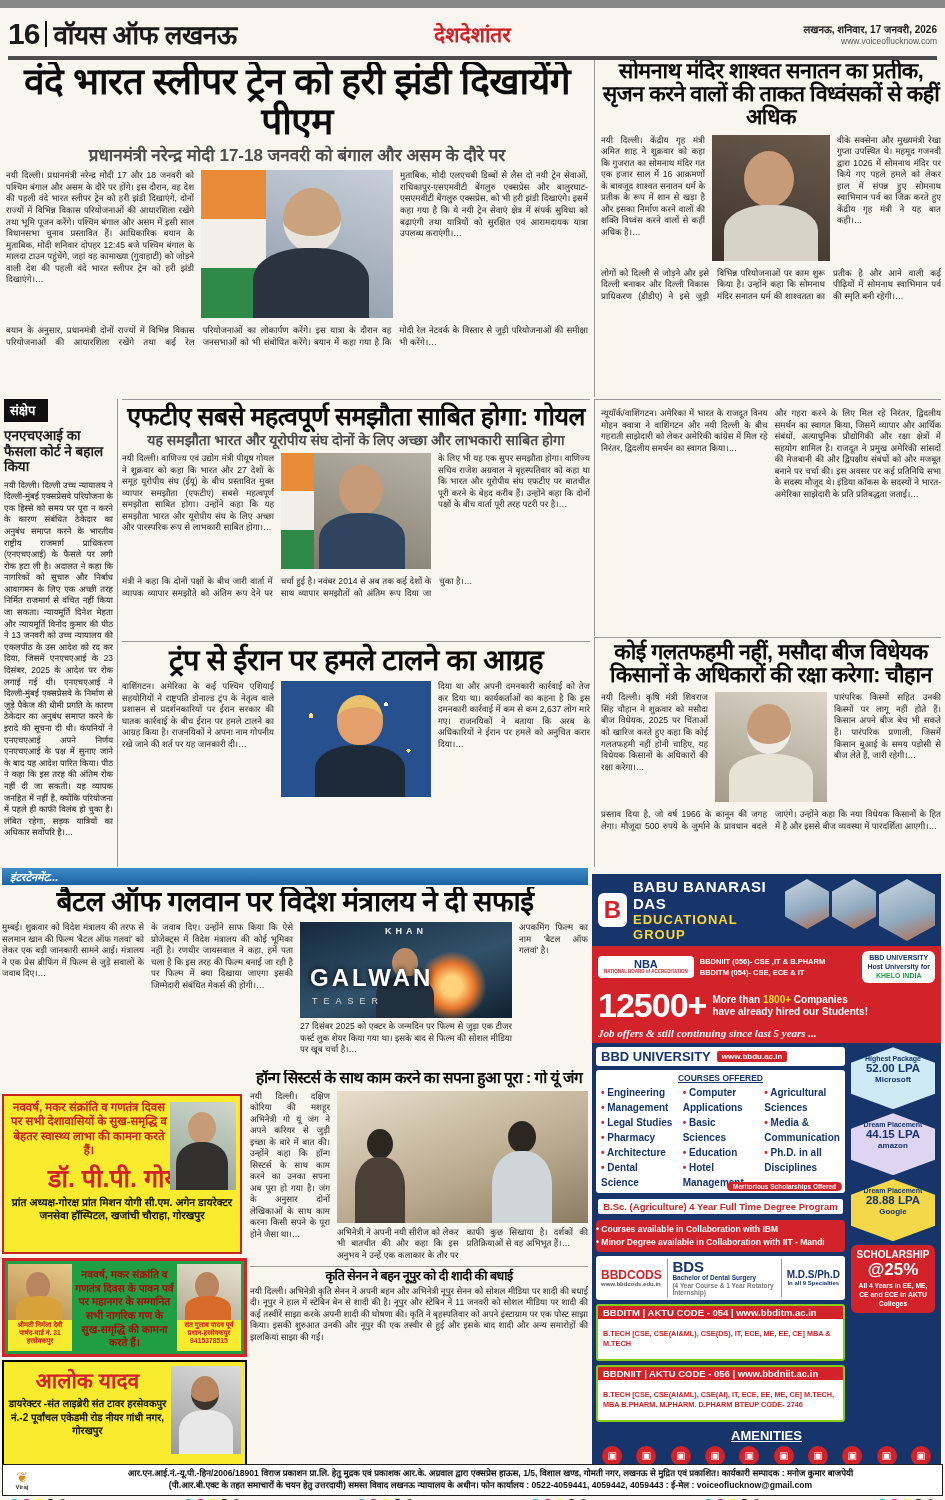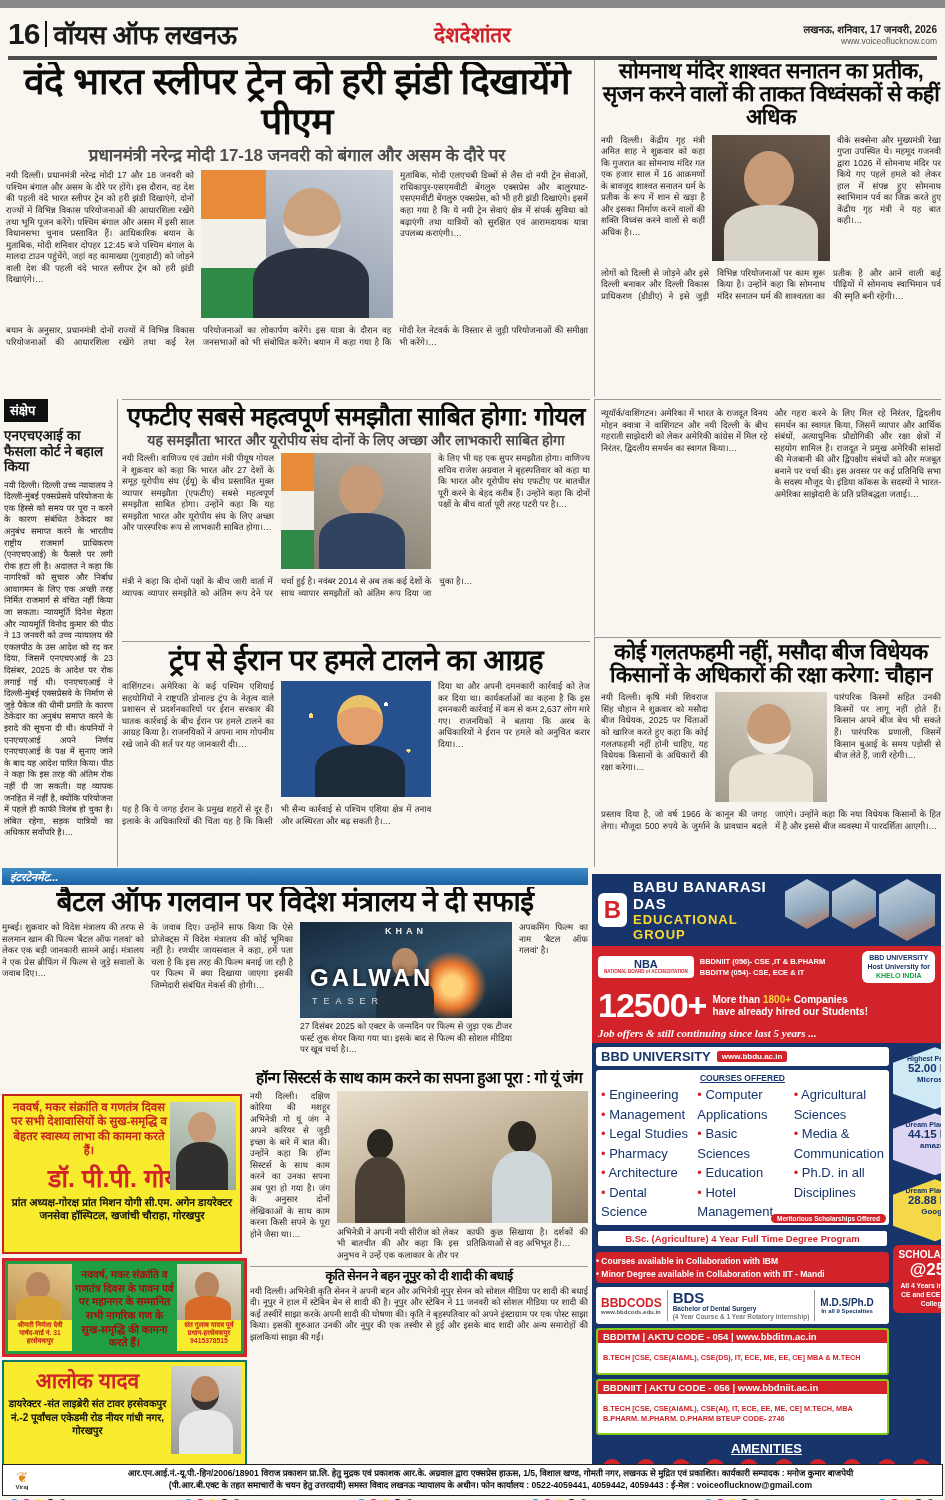--- a/index.html
+++ b/index.html
@@ -59,21 +59,21 @@
   .ad-goyal .nm { color:#d2232a; font-weight:800; font-size:25px; text-align:center; margin:2px 0; }
   .ad-goyal .dt { color:#111; font-weight:700; font-size:10.5px; text-align:center; line-height:1.3; }
   .ad-goyal .ph { position:absolute; right:4px; top:6px; width:66px; height:88px; }
 
   .ad-greet { position:absolute; left:2px; top:1250px; width:245px; height:99px; background:#1f9e44; border:3px solid #d2232a; display:flex; gap:3px; padding:3px; }
   .ad-greet .side { width:64px; display:flex; flex-direction:column; }
   .ad-greet .side .photo { height:56px; }
   .ad-greet .cap { background:#f9ec2f; color:#c8241f; font-weight:700; font-size:6.8px; text-align:center; line-height:1.2; padding:1px; flex:1; }
   .ad-greet .mid { flex:1; color:#a80d0d; font-weight:800; font-size:10.5px; text-align:center; line-height:1.3; padding-top:4px; }
 
-  .ad-alok { position:absolute; left:2px; top:1352px; width:245px; height:120px; background:#f9ec2f; border:2px solid #0f766e; display:flex; padding:4px; gap:4px; }
+  .ad-alok { position:absolute; left:2px; top:1352px; width:245px; height:120px; background:#f9ec2f; border:2px solid #000000; display:flex; padding:4px; gap:4px; }
   .ad-alok .nm { color:#d2232a; font-weight:800; font-size:21px; text-align:center; }
   .ad-alok .dt { color:#111; font-weight:700; font-size:10px; text-align:center; line-height:1.35; margin-top:3px; }
   .ad-alok .ph { width:70px; height:88px; }
 
   
   .bbd { position:absolute; left:592px; top:866px; width:349px; height:594px; background:#17356b; color:#fff; font-size:8px; display:flex; flex-direction:column; overflow:hidden; }
   .bbd-top { display:flex; align-items:center; gap:6px; padding:5px 6px; height:72px; }
   .bbd-logo { width:34px; height:34px; background:#fff; border-radius:6px; color:#d2232a; font-weight:800; font-size:24px; text-align:center; line-height:34px; }
   .bbd-name1 { font-size:15px; font-weight:800; letter-spacing:0.5px; }
   .bbd-name2 { font-size:13px; font-weight:800; color:#fdd835; letter-spacing:1px; }
@@ -92,21 +92,21 @@
   .stattxt .y { color:#fdd835; }
   .joboffer { font-family:"Liberation Serif",serif; font-style:italic; font-weight:700; font-size:11px; margin-top:2px; }
   .bbd-mid { display:flex; gap:4px; padding:4px; flex:1; }
   .bbd-main { flex:1; display:flex; flex-direction:column; gap:4px; }
   .univbar { background:#fff; color:#17356b; display:flex; align-items:center; gap:6px; padding:2px 5px; border-radius:3px; }
   .univbar .un { font-weight:800; font-size:13px; }
   .univbar .ur { background:#d2232a; color:#fff; font-weight:700; font-size:8px; padding:1px 5px; border-radius:2px; }
   .courses-panel { background:#fff; color:#17356b; border-radius:3px; padding:3px 5px; position:relative; }
   .courses-title { text-align:center; font-weight:800; font-size:8.5px; text-decoration:underline; }
   .course-list { columns:3; column-gap:6px; margin-top:2px; }
-  .course-item { display:block; font-weight:400; font-size:13px; line-height:1.5; }
+  .course-item { display:block; font-weight:700; font-size:10px; line-height:1.5; }
   .course-item::before { content:"• "; color:#d2232a; }
   .merit { position:absolute; right:3px; bottom:2px; background:#d2232a; color:#fff; font-size:6.5px; font-weight:700; border-radius:8px; padding:1px 6px; }
   .agri { background:#fff; border:2px solid #17356b; color:#d2232a; font-weight:800; font-size:9.5px; text-align:center; border-radius:4px; padding:2px; }
   .collab { background:#d2232a; border-radius:4px; padding:3px 0; font-weight:800; font-size:8.5px; line-height:1.5; }
   .cods { background:#fff; color:#17356b; border-radius:3px; display:flex; align-items:center; gap:5px; padding:3px 5px; }
   .cods .c1 { color:#d2232a; font-weight:800; font-size:12px; line-height:1; }
   .cods .c1 small { display:block; color:#555; font-size:6px; font-weight:700; }
   .cods .bds { font-weight:800; font-size:15px; line-height:1; }
   .cods .bdsub { font-size:6.5px; font-weight:700; line-height:1.2; }
   .cods .sep { width:1px; align-self:stretch; background:#999; }
@@ -220,21 +220,20 @@
   <div class="story rule-t" style="left:122px; top:633px; width:468px; height:226px; padding-top:3px;">
     <div class="hl" style="font-size:29px;">ट्रंप से ईरान पर हमले टालने का आग्रह</div>
     <div class="cols" style="height:118px;">
       <div class="c bt">वाशिंगटन। अमेरिका के कई पश्चिम एशियाई सहयोगियों ने राष्ट्रपति डोनाल्ड ट्रंप के नेतृत्व वाले प्रशासन से प्रदर्शनकारियों पर ईरान सरकार की घातक कार्रवाई के बीच ईरान पर हमले टालने का आग्रह किया है। राजनयिकों ने अपना नाम गोपनीय रखे जाने की शर्त पर यह जानकारी दी।…</div>
       <div class="photo confetti" style="width:150px; height:116px; flex:none;">
         <div class="ph-head" style="left:56px; top:14px; width:46px; height:50px; background:#e3a06c; border-top:12px solid #e8c36a; border-radius:50% 50% 45% 45%;"></div>
         <div class="ph-torso" style="left:34px; top:64px; width:90px; height:52px; background:#1d2a3a;"></div>
       </div>
       <div class="c bt">दिया था और अपनी दमनकारी कार्रवाई को तेज कर दिया था। कार्यकर्ताओं का कहना है कि इस दमनकारी कार्रवाई में कम से कम 2,637 लोग मारे गए। राजनयिकों ने बताया कि अरब के अधिकारियों ने ईरान पर हमले को अनुचित करार दिया।…</div>
     </div>
-    <div class="botstrip bt" style="columns:3;">यह है कि ये जगह ईरान के प्रमुख शहरों से दूर हैं। इलाके के अधिकारियों की चिंता यह है कि किसी भी सैन्य कार्रवाई से पश्चिम एशिया क्षेत्र में तनाव और अस्थिरता और बढ़ सकती है।…</div>
   </div>
 
   <div class="story rule-l rule-t" style="left:594px; top:391px; width:347px; height:237px; padding:3px 0 0 6px;">
     <div class="cols" style="height:150px;">
       <div class="c bt">न्यूयॉर्क/वाशिंगटन। अमेरिका में भारत के राजदूत विनय मोहन क्वात्रा ने वाशिंगटन और नयी दिल्ली के बीच गहराती साझेदारी को लेकर अमेरिकी कांग्रेस में मिल रहे निरंतर, द्विदलीय समर्थन का स्वागत किया।…</div>
       <div class="c bt">और गहरा करने के लिए मिल रहे निरंतर, द्विदलीय समर्थन का स्वागत किया, जिसमें व्यापार और आर्थिक संबंधों, अत्याधुनिक प्रौद्योगिकी और रक्षा क्षेत्रों में सहयोग शामिल है। राजदूत ने प्रमुख अमेरिकी सांसदों की मेजबानी की और द्विपक्षीय संबंधों को और मजबूत बनाने पर चर्चा की। इस अवसर पर कई प्रतिनिधि सभा के सदस्य मौजूद थे। इंडिया कॉकस के सदस्यों ने भारत-अमेरिका साझेदारी के प्रति प्रतिबद्धता जताई।…</div>
     </div>
   </div>
 
   <div class="story rule-l rule-t" style="left:594px; top:629px; width:347px; height:230px; padding:3px 0 0 6px;">

